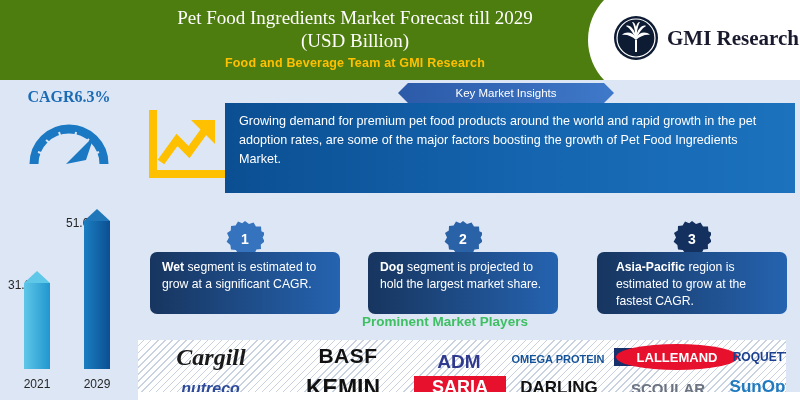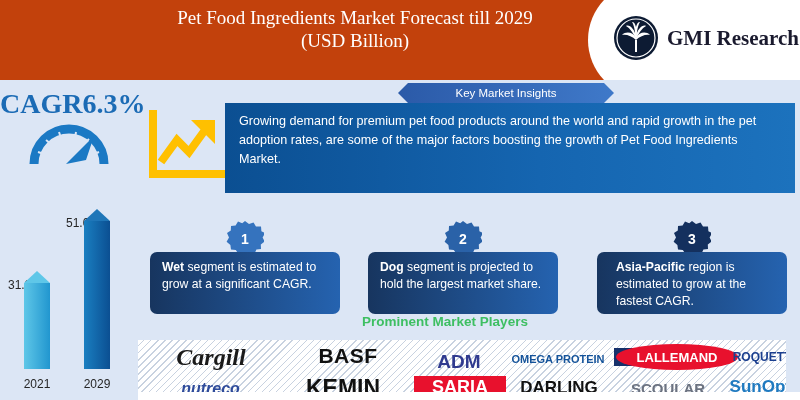--- a/index.html
+++ b/index.html
@@ -4,21 +4,21 @@
 <style>
   html,body{margin:0;padding:0;}
   body{
     width:800px;height:400px;
     font-family:"Liberation Sans",sans-serif;
     background:#ffffff;overflow:hidden;
   }
   .canvas{position:relative;width:800px;height:400px;background:#dce6f5;overflow:hidden;}
 
   
-  .header{position:absolute;left:0;top:0;width:800px;height:80px;background:#c2410c;}
+  .header{position:absolute;left:0;top:0;width:800px;height:80px;background:#4d7c0f;}
   .title{
     position:absolute;left:120px;top:6px;width:470px;text-align:center;
     color:#ffffff;font-family:"Liberation Serif",serif;font-size:19px;line-height:23px;
   }
   .subtitle{
     position:absolute;left:120px;top:56px;width:470px;text-align:center;
     color:#ffc000;font-size:12.5px;font-weight:bold;letter-spacing:.2px;
   }
   .logo-wrap{position:absolute;right:0;top:0;width:230px;height:80px;overflow:hidden;}
   .logo-swoosh{
@@ -27,22 +27,22 @@
   }
   .logo-inner{position:absolute;left:42px;top:14px;display:flex;align-items:center;gap:7px;}
   .logo-mark{width:48px;height:48px;}
   .logo-text{
     font-family:"Liberation Serif",serif;font-size:21px;color:#1a1a2e;white-space:nowrap;font-weight:bold;
   }
 
   
   .left-panel{position:absolute;left:0;top:80px;width:138px;height:320px;background:#dce6f5;}
   .cagr-label{
-    position:absolute;left:0;top:8px;width:138px;text-align:right;
-    font-family:"Liberation Serif",serif;font-weight:bold;font-size:28px;color:#1b6bb5;
+    position:absolute;left:0;top:8px;width:138px;text-align:center;
+    font-family:"Liberation Serif",serif;font-weight:bold;font-size:16px;color:#1b6bb5;
   }
   .gauge{position:absolute;left:26px;top:34px;width:86px;height:56px;}
   .bar-chart{position:absolute;left:0;top:100px;width:138px;height:215px;}
   .bar{position:absolute;bottom:26px;width:26px;}
   .bar .shaft{width:26px;}
   .bar .head{
     width:0;height:0;border-left:13px solid transparent;border-right:13px solid transparent;
   }
   .bar-2021{left:24px;}
   .bar-2021 .shaft{height:86px;background:linear-gradient(to right,#5fc7e8,#2196cf);}
@@ -119,20 +119,21 @@
 </head>
 <body>
 
 <div class="canvas">
 
   <div class="header">
     <div class="title">
       <div>Pet Food Ingredients Market  Forecast till 2029</div>
       <div>(USD Billion)</div>
     </div>
+    <div class="subtitle">Food and Beverage Team at GMI Research</div>
 
     <div class="logo-wrap">
       <div class="logo-swoosh"></div>
       <div class="logo-inner">
         <svg class="logo-mark" viewBox="0 0 48 48">
           <circle cx="24" cy="24" r="22" fill="#0d1b33"></circle>
           <circle cx="24" cy="24" r="19" fill="none" stroke="#ffffff" stroke-width="1.2"></circle>
           <g fill="#ffffff">
             <path d="M23 38 h2 v-12 h-2 z"></path>
             <path d="M24 26 C20 22 14 20 10 21 C14 17 21 18 24 24 Z"></path>

